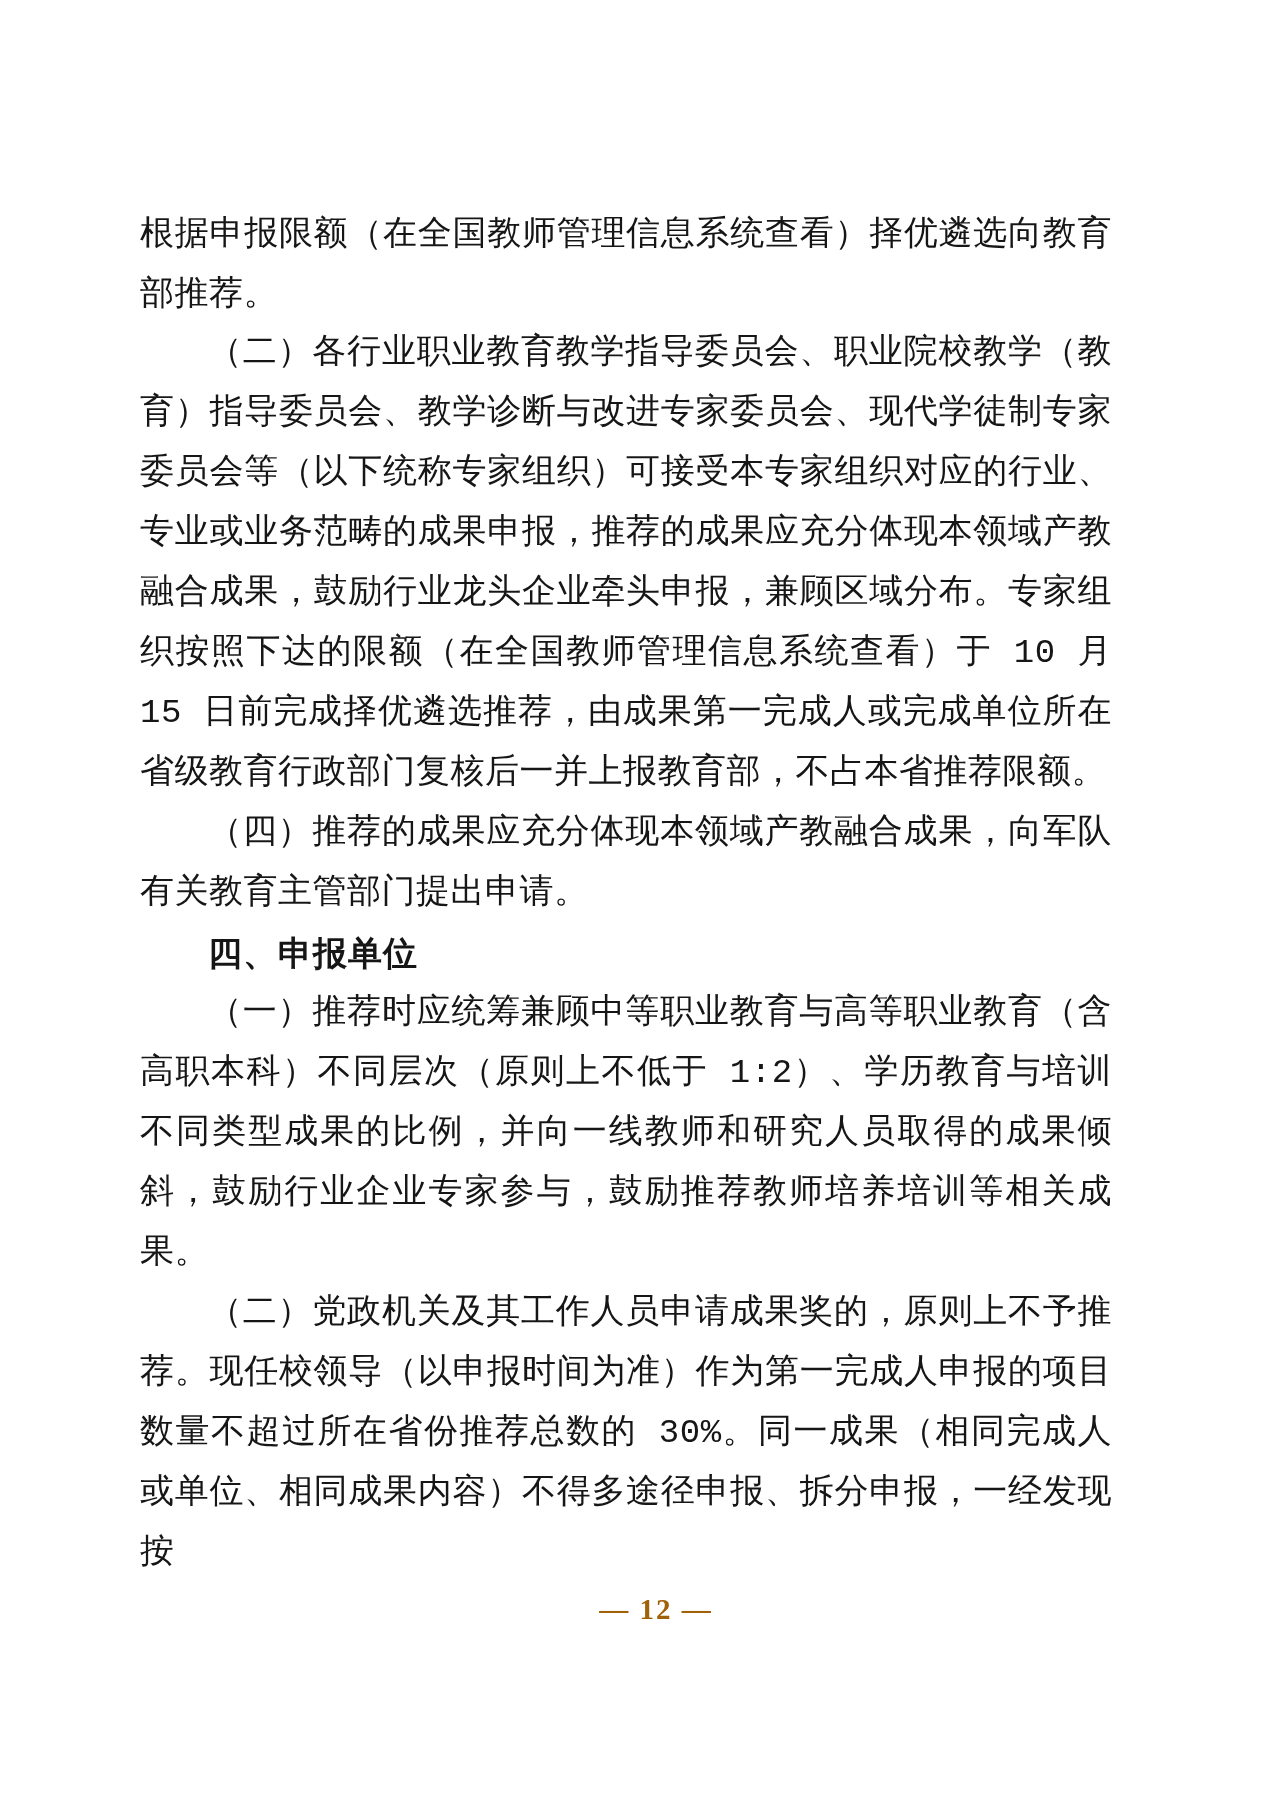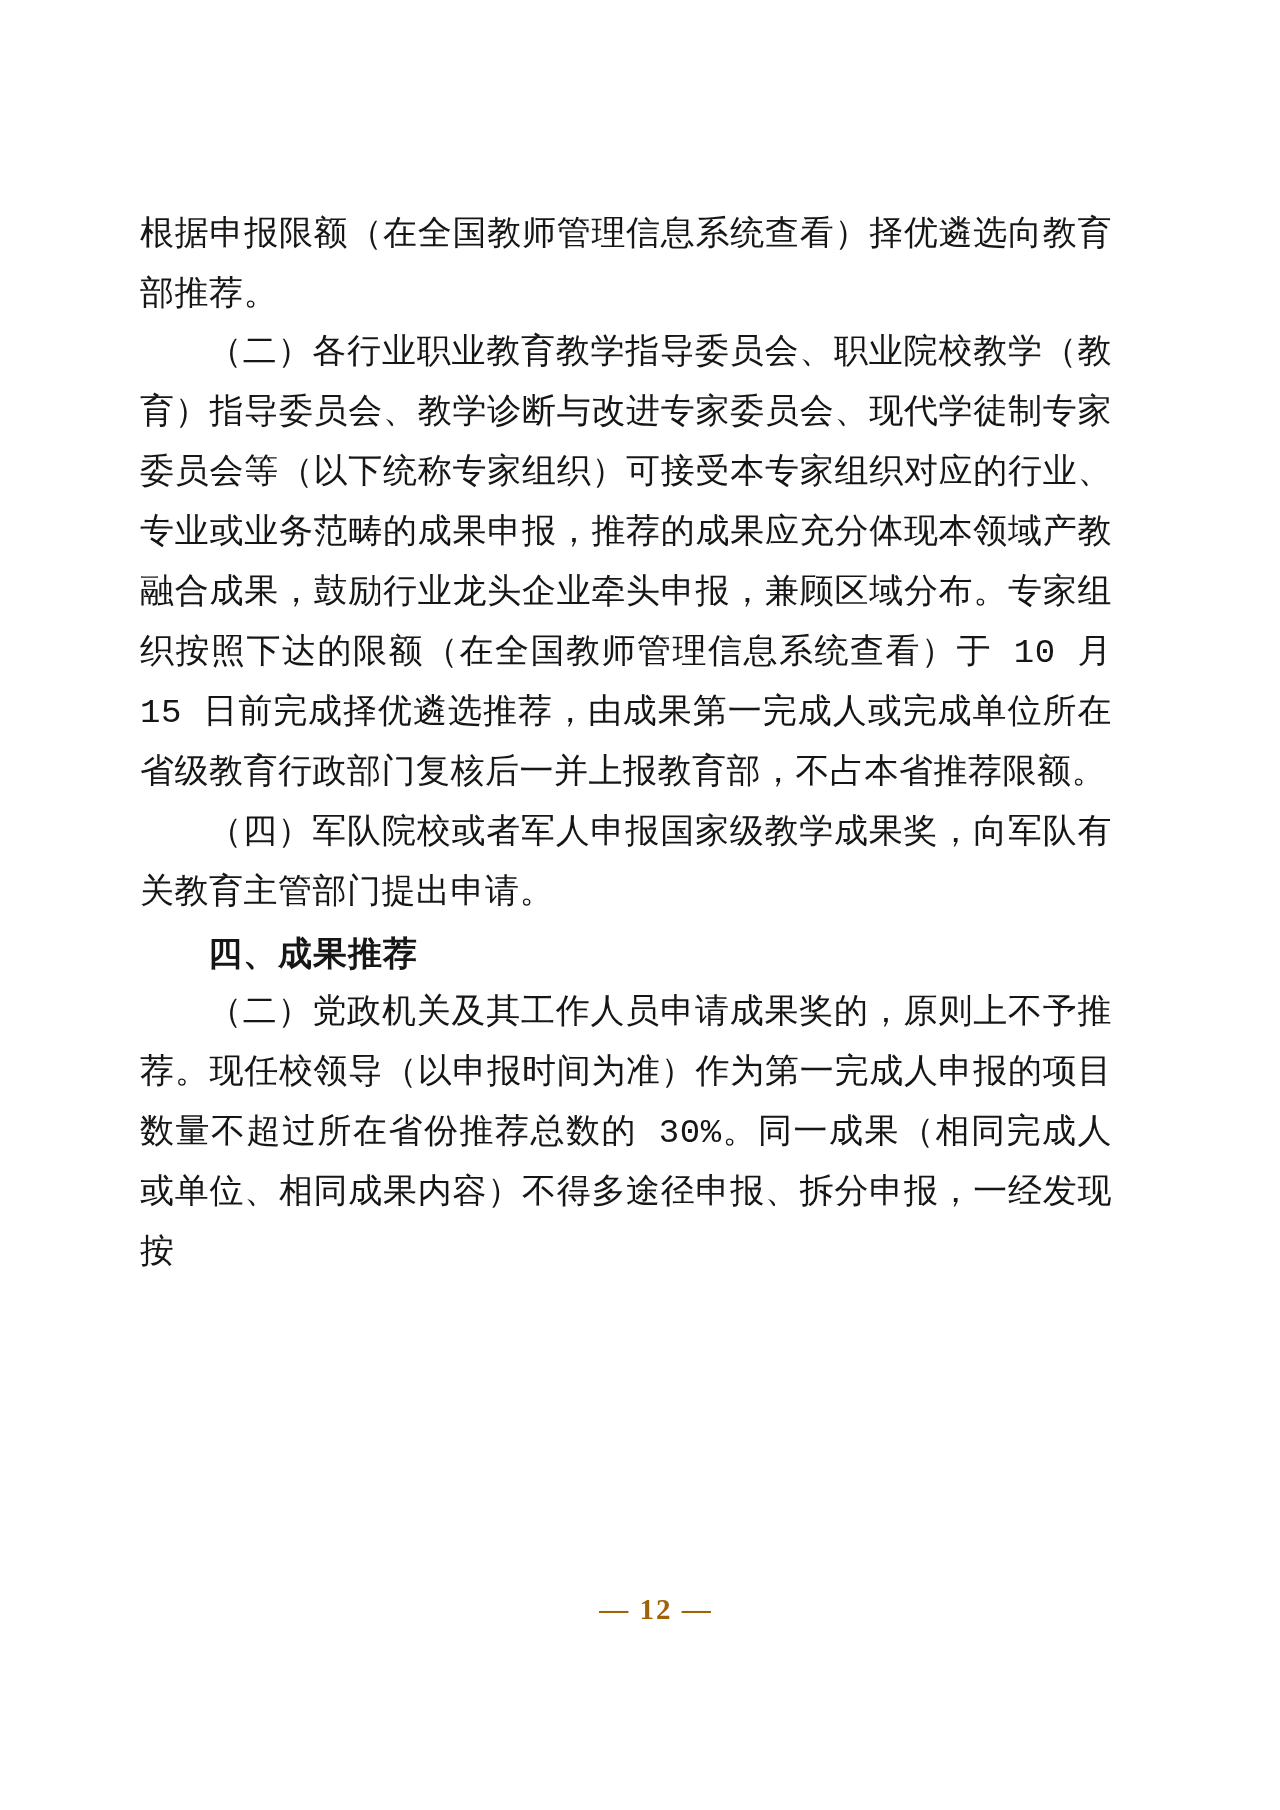--- a/index.html
+++ b/index.html
@@ -56,19 +56,20 @@
     color: #a16207;
   }
 </style>
 </head>
 <body>
 
 <div class="page">
   <div class="content">
     <p class="body-para">根据申报限额（在全国教师管理信息系统查看）择优遴选向教育部推荐。</p>
     <p class="body-para indent">（二）各行业职业教育教学指导委员会、职业院校教学（教育）指导委员会、教学诊断与改进专家委员会、现代学徒制专家委员会等（以下统称专家组织）可接受本专家组织对应的行业、专业或业务范畴的成果申报，推荐的成果应充分体现本领域产教融合成果，鼓励行业龙头企业牵头申报，兼顾区域分布。专家组织按照下达的限额（在全国教师管理信息系统查看）于 10 月 15 日前完成择优遴选推荐，由成果第一完成人或完成单位所在省级教育行政部门复核后一并上报教育部，不占本省推荐限额。</p>
-    <p class="body-para indent">（四）军队院校或者军人申报国家级教学成果奖，向军队有关教育主管部门提出申请。</p>
-    <p class="section-heading">四、成果推荐</p>
+    <p class="body-para indent">（四）推荐的成果应充分体现本领域产教融合成果，向军队有关教育主管部门提出申请。</p>
+    <p class="section-heading">四、申报单位</p>
+    <p class="body-para indent">（一）推荐时应统筹兼顾中等职业教育与高等职业教育（含高职本科）不同层次（原则上不低于 1:2）、学历教育与培训不同类型成果的比例，并向一线教师和研究人员取得的成果倾斜，鼓励行业企业专家参与，鼓励推荐教师培养培训等相关成果。</p>
     <p class="body-para indent">（二）党政机关及其工作人员申请成果奖的，原则上不予推荐。现任校领导（以申报时间为准）作为第一完成人申报的项目数量不超过所在省份推荐总数的 30%。同一成果（相同完成人或单位、相同成果内容）不得多途径申报、拆分申报，一经发现按</p>
   </div>
 
   <div class="footer">— 12 —</div>
 </div>
 
 </body></html>

